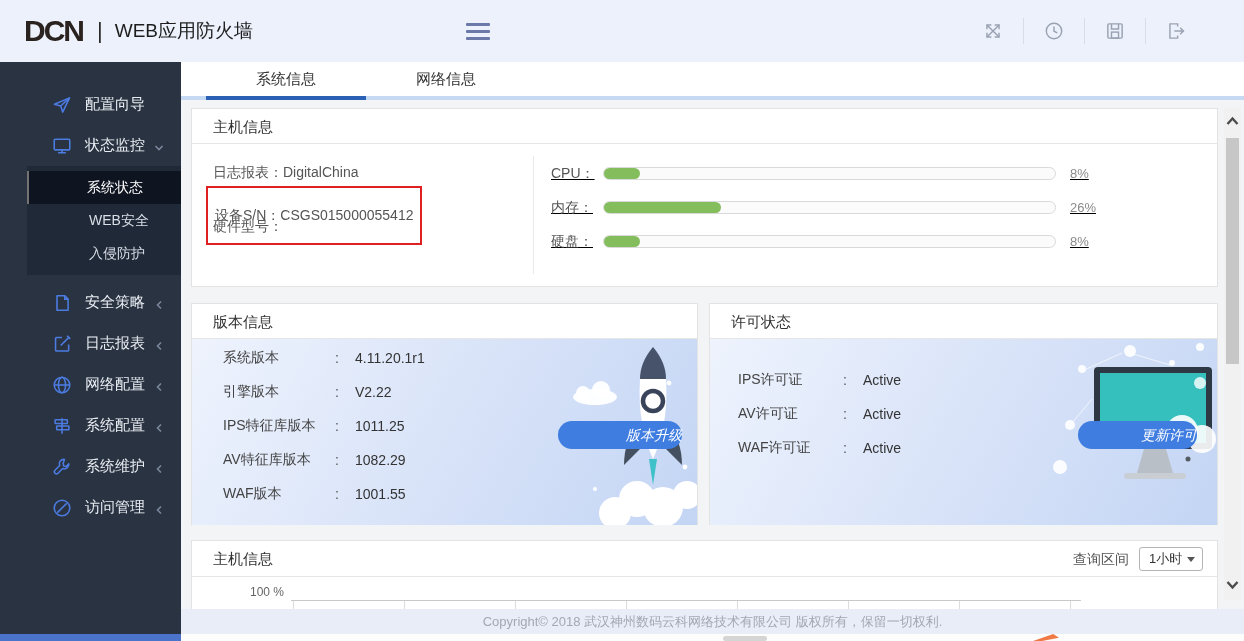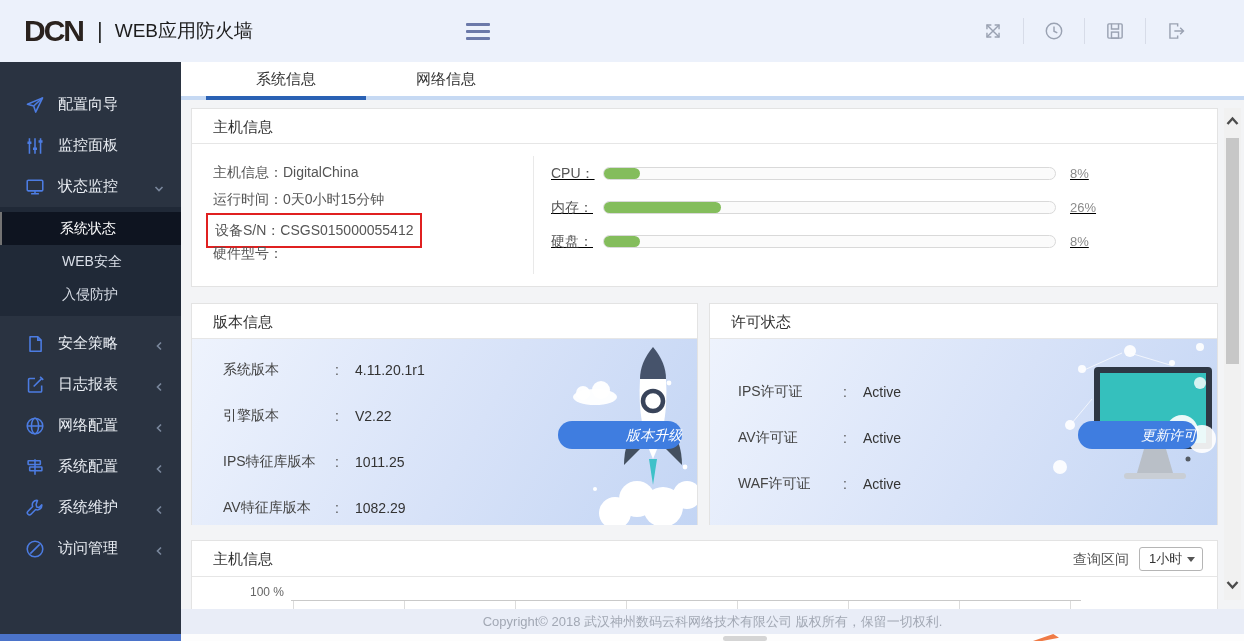--- a/index.html
+++ b/index.html
@@ -16,21 +16,21 @@
   .hamburger { position:absolute; left:466px; top:23px; width:24px; height:17px; cursor:pointer; }
   .hamburger div { height:3px; background:#6b79a9; border-radius:1px; margin-bottom:4px; }
   .hdr-icons { position:absolute; right:38px; top:0; height:62px; display:flex; align-items:center; }
   .hdr-ic { width:22px; height:22px; margin:0 19px; cursor:pointer; }
   .hdr-sep { width:1px; height:26px; background:#d7dce8; }
   .hdr-ic svg { stroke:#9aa2b2; fill:none; stroke-width:1.3; }
 
   
   .sidebar { position:absolute; left:0; top:62px; width:181px; height:579px;
     background:#2a3341; overflow:hidden; }
-  .nav { margin-top:22px; }
+  .nav { margin-top:22px;margin-left:27px; }
   .nav-item { position:relative; height:41px; display:flex; align-items:center;
     padding-left:25px; color:#e9edf3; font-size:15px; cursor:pointer; }
   .nav-ic { width:20px; height:20px; margin-right:13px; flex:none; }
   .nav-ic svg { stroke:#4c7ce2; fill:none; stroke-width:1.4; }
   .chev { position:absolute; right:16px; top:50%; margin-top:-6px; width:12px; height:12px; }
   .chev svg { stroke:#7a879c; fill:none; stroke-width:1.6; }
   .submenu { background:#202937; padding:5px 0; margin-bottom:7px; }
   .sub-item { height:33px; line-height:33px; padding-left:62px; font-size:14px;
     color:#d9dee7; cursor:pointer; }
   .sub-item.active { background:#0e1420; border-left:2px solid #737373; padding-left:58px; color:#fff; }
@@ -49,36 +49,36 @@
   .card-title { height:35px; line-height:35px; border-bottom:1px solid #e6e6e6;
     padding-left:21px; font-size:15px; color:#333; }
 
   
   .card-host { left:10px; top:46px; width:1027px; height:179px; }
   .host-body { position:relative; height:142px; }
   .host-left { position:absolute; left:0; top:0; width:341px; height:142px; padding:15px 0 0 21px; }
   .host-divider { position:absolute; left:341px; top:12px; bottom:12px; width:1px; background:#e9e9e9; }
   .field { height:27px; line-height:27px; font-size:14px; color:#555; white-space:nowrap; }
   .sn-box { display:inline-block; line-height:23px; border:2px solid #e02020;
-    padding:4px 7px; margin-left:-7px; }
+    padding:16px 7px; margin-left:-7px; }
   .host-right { position:absolute; left:342px; top:0; right:0; padding-top:14px; }
   .gauge-row { display:flex; align-items:center; height:31px; margin-bottom:3px; padding-left:17px;text-decoration:underline; }
   .gauge-label { width:52px; font-size:14px; color:#555; flex:none; }
   .gauge-track { width:453px; height:13px; border:1px solid #d9d9d9; background:#fbfbfb;
     border-radius:7px; flex:none; }
   .gauge-fill { height:11px; background:#84bd5c; border-radius:6px; }
   .gauge-pct { margin-left:14px; font-size:13px; color:#8a8a8a; }
 
   
   .card-version { left:10px; top:241px; width:507px; height:222px; }
   .card-license { left:528px; top:241px; width:509px; height:222px; }
   .illus-body { position:relative; height:186px; overflow:hidden;
     background:linear-gradient(120deg,#eef3fd 0%,#d7e2f8 55%,#c3d5f4 100%); }
   .kv-rows { position:relative; z-index:2; padding-top:2px; }
-  .kv-row { display:flex; height:34px; align-items:center; font-size:14px; color:#444;margin-top:12px; }
+  .kv-row { display:flex; height:34px; align-items:center; font-size:14px; color:#444; }
   .card-version .kv-row { padding-left:31px; }
   .card-license .kv-rows { padding-top:24px; }
   .card-license .kv-row { padding-left:28px; }
   .kv-label { width:112px; flex:none; }
   .card-license .kv-label { width:105px; }
   .kv-colon { width:20px; flex:none; color:#555; }
   .kv-value { color:#333; }
   .pill-btn { position:absolute; z-index:3; height:28px; border-radius:14px; background:#3f7de0;
     color:#fff; font-size:14px; line-height:28px; text-align:right; cursor:pointer; border:none;font-style:italic; }
   .btn-upgrade { left:366px; top:82px; width:124px; }
@@ -171,29 +171,20 @@
           <svg viewBox="0 0 18 18">
               <path d="M2.2 8.4 15.8 2.6 9.6 15.4 7.8 9.9Z" stroke-linejoin="round"></path>
               <path d="M7.8 9.9 15.8 2.6"></path>
             </svg>
         </span>
         <span>配置向导</span>
       </div>
       <div class="nav-item">
         <span class="nav-ic">
           <svg viewBox="0 0 18 18">
-              <path d="M4 2v14M9 2v14M14 2v14"></path>
-              <path d="M2.2 6h3.6M7.2 11.5h3.6M12.2 5h3.6" stroke-width="2.2"></path>
-            </svg>
-        </span>
-        <span>监控面板</span>
-      </div>
-      <div class="nav-item">
-        <span class="nav-ic">
-          <svg viewBox="0 0 18 18">
               <rect x="2" y="3" width="14" height="9.5" rx="1"></rect>
               <path d="M9 12.5v2.5M5.5 15h7"></path>
             </svg>
         </span>
         <span>状态监控</span>
         <span class="chev">
           <svg viewBox="0 0 12 12">
               <path d="M2.5 4 6 7.5 9.5 4"></path>
             </svg>
         </span>
@@ -296,22 +287,21 @@
   <div class="main">
     <div class="tabbar">
       <div class="tab active">系统信息</div>
       <div class="tab">网络信息</div>
     </div>
 
     <div class="card card-host">
       <div class="card-title">主机信息</div>
       <div class="host-body">
         <div class="host-left">
-          <div class="field">主机信息：DigitalChina</div>
-          <div class="field">运行时间：0天0小时15分钟</div>
+          <div class="field">日志报表：DigitalChina</div>
           <div class="field">
             <span class="sn-box">
               <span>设备S/N：CSGS015000055412</span>
             </span>
           </div>
           <div class="field">硬件型号：</div>
         </div>
         <div class="host-divider"></div>
         <div class="host-right">
           <div class="gauge-row">

